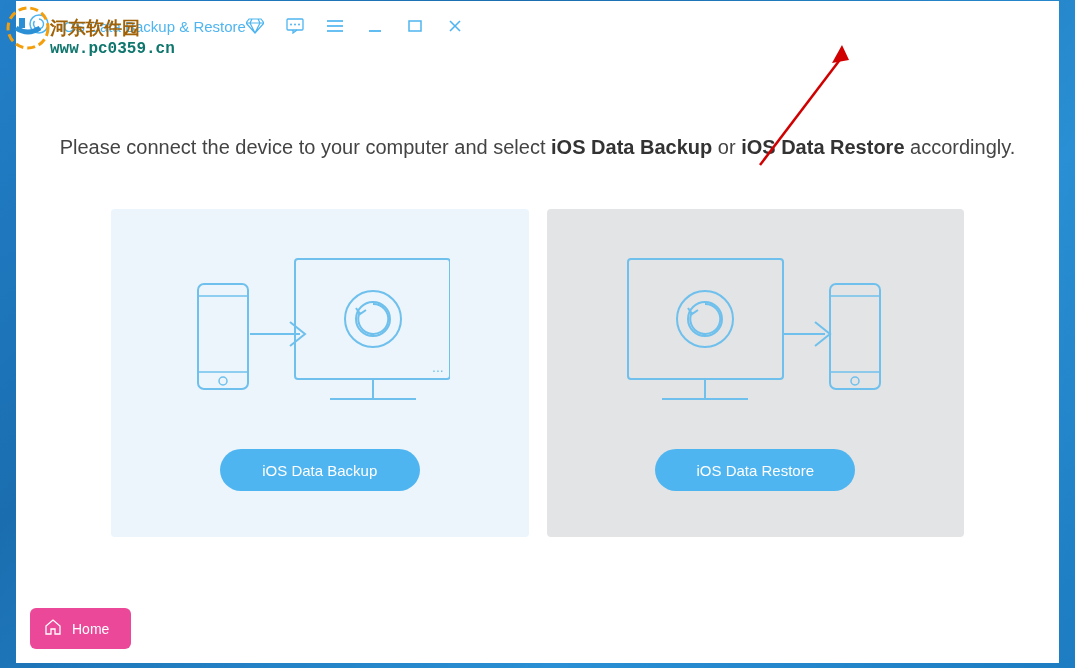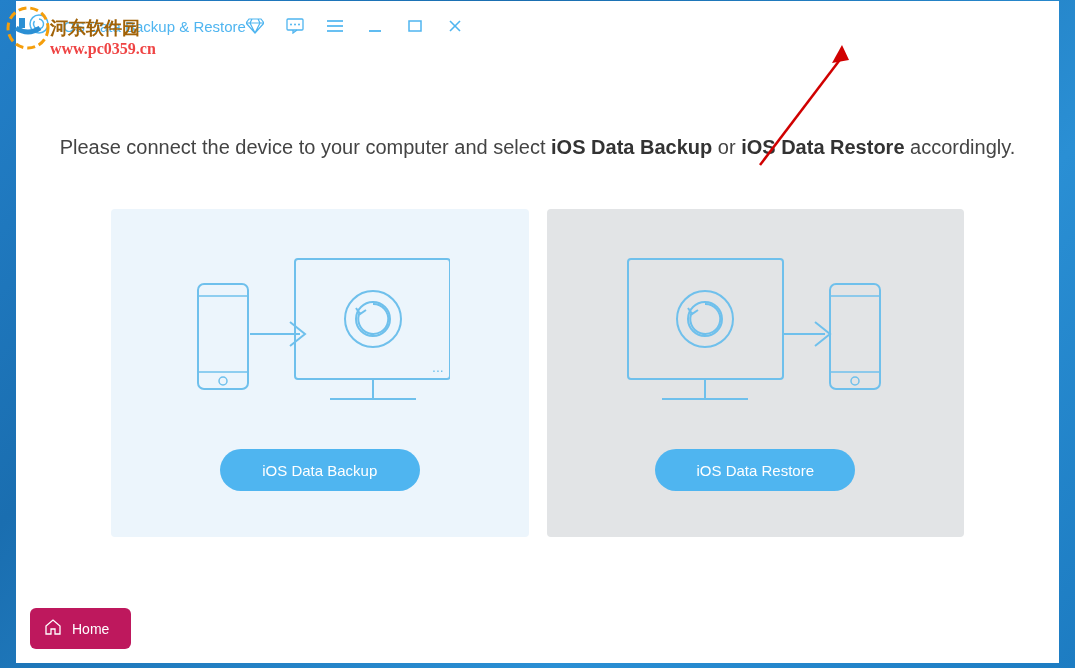--- a/index.html
+++ b/index.html
@@ -106,21 +106,21 @@
       width: 200px;
       height: 42px;
       border-radius: 21px;
       font-size: 15px;
       cursor: pointer;
     }
     .home-button {
       position: absolute;
       bottom: 14px;
       left: 14px;
-      background: #be185d;
+      background: #ec4899;
       color: #fff;
       border: none;
       padding: 10px 22px 10px 14px;
       border-radius: 6px;
       font-size: 14px;
       cursor: pointer;
       display: flex;
       align-items: center;
       gap: 10px;
     }
@@ -132,24 +132,24 @@
       pointer-events: none;
     }
     .watermark-text1 {
       color: #a16207;
       font-size: 18px;
       font-weight: bold;
       font-family: "Microsoft YaHei", sans-serif;
       margin-top: 8px;
     }
     .watermark-text2 {
-      color: #ef4444;
+      color: #0f766e;
       font-size: 16px;
       font-weight: bold;
-      font-family: Liberation Serif, serif;
+      font-family: Liberation Mono, monospace;
     }
     .arrow-annotation {
       position: absolute;
       top: 45px;
       left: 750px;
       z-index: 99;
       pointer-events: none;
     }
   </style>
 </head>

